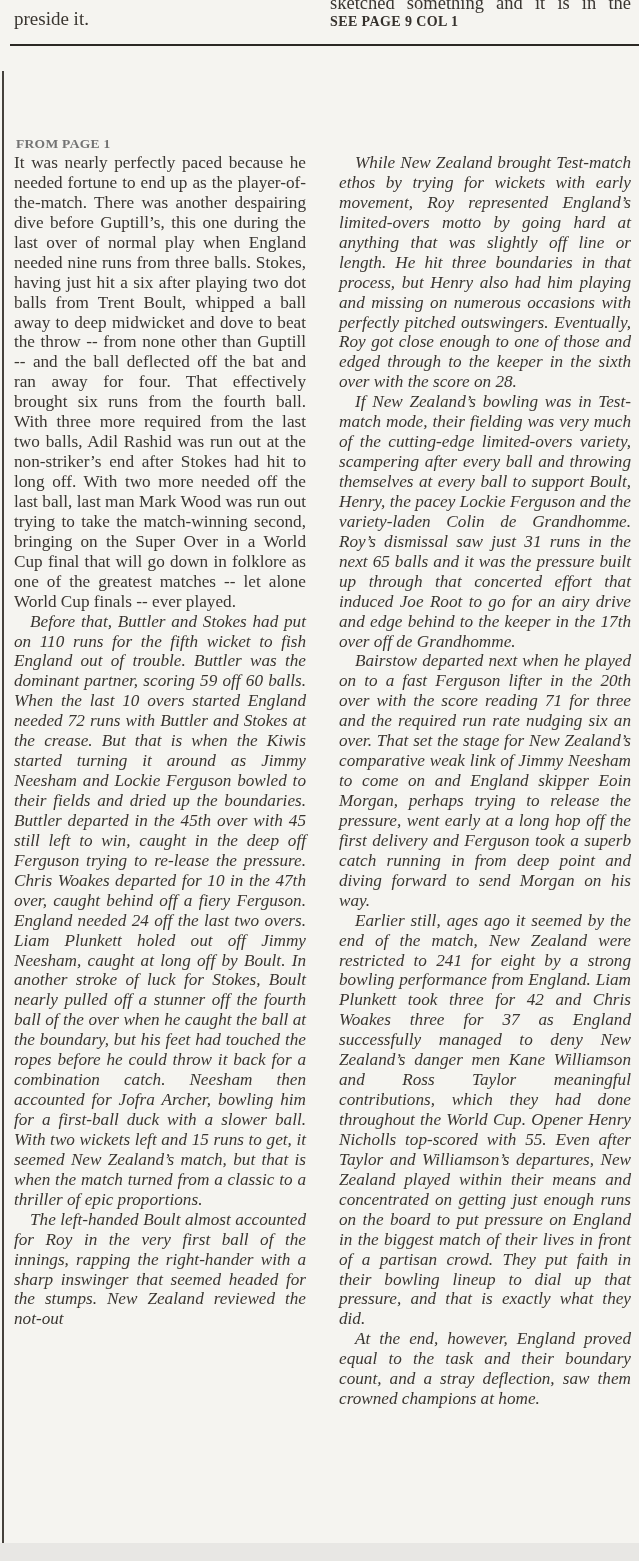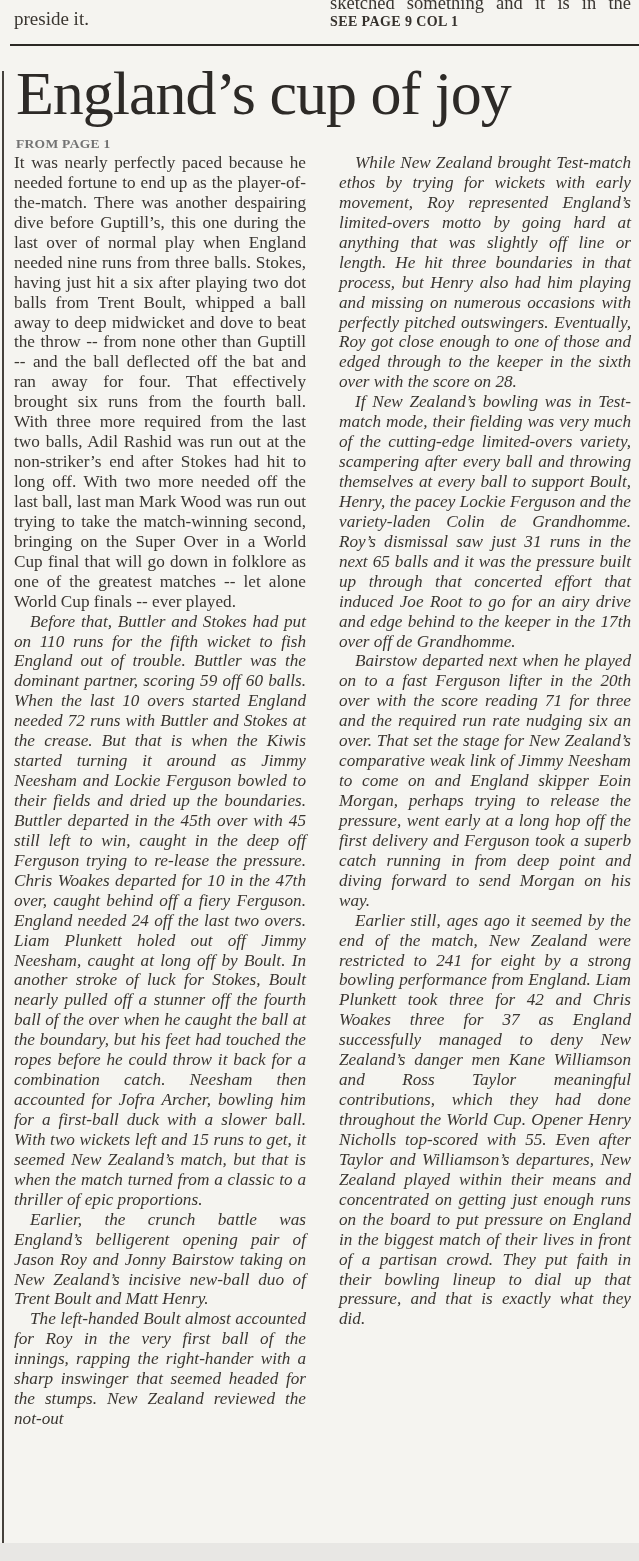--- a/index.html
+++ b/index.html
@@ -90,33 +90,32 @@
 
   <div class="top-frag-left">preside it.</div>
 
   <div class="top-frag-right">sketched something and it is in the</div>
 
   <div class="see-page">SEE PAGE 9 COL 1</div>
 
   <div class="top-rule"></div>
   <div class="left-rule"></div>
 
-  <h1 class="headline">England’s cup of joy</h1>
 
   <div class="kicker">FROM PAGE 1</div>
 
   <div class="columns">
     <div class="col">
         <p>It was nearly perfectly paced because he needed fortune to end up as the player-of-the-match. There was another despairing dive before Guptill’s, this one during the last over of normal play when England needed nine runs from three balls. Stokes, having just hit a six after playing two dot balls from Trent Boult, whipped a ball away to deep midwicket and dove to beat the throw -- from none other than Guptill -- and the ball deflected off the bat and ran away for four. That effectively brought six runs from the fourth ball. With three more required from the last two balls, Adil Rashid was run out at the non-striker’s end after Stokes had hit to long off. With two more needed off the last ball, last man Mark Wood was run out trying to take the match-winning second, bringing on the Super Over in a World Cup final that will go down in folklore as one of the greatest matches -- let alone World Cup finals -- ever played.</p>
         <p class="indent">Before that, Buttler and Stokes had put on 110 runs for the fifth wicket to fish England out of trouble. Buttler was the dominant partner, scoring 59 off 60 balls. When the last 10 overs started England needed 72 runs with Buttler and Stokes at the crease. But that is when the Kiwis started turning it around as Jimmy Neesham and Lockie Ferguson bowled to their fields and dried up the boundaries. Buttler departed in the 45th over with 45 still left to win, caught in the deep off Ferguson trying to re-lease the pressure. Chris Woakes departed for 10 in the 47th over, caught behind off a fiery Ferguson. England needed 24 off the last two overs. Liam Plunkett holed out off Jimmy Neesham, caught at long off by Boult. In another stroke of luck for Stokes, Boult nearly pulled off a stunner off the fourth ball of the over when he caught the ball at the boundary, but his feet had touched the ropes before he could throw it back for a combination catch. Neesham then accounted for Jofra Archer, bowling him for a first-ball duck with a slower ball. With two wickets left and 15 runs to get, it seemed New Zealand’s match, but that is when the match turned from a classic to a thriller of epic proportions.</p>
-        <p class="indent">Earlier, the crunch battle was England’s belligerent opening pair of Jason Roy and Jonny Bairstow taking on New Zealand’s incisive new-ball duo of Trent Boult and Matt Henry.</p>
         <p class="indent">The left-handed Boult almost accounted for Roy in the very first ball of the innings, rapping the right-hander with a sharp inswinger that seemed headed for the stumps. New Zealand reviewed the not-out</p>
       </div>
     <div class="col">
         <p class="indent">While New Zealand brought Test-match ethos by trying for wickets with early movement, Roy represented England’s limited-overs motto by going hard at anything that was slightly off line or length. He hit three boundaries in that process, but Henry also had him playing and missing on numerous occasions with perfectly pitched outswingers. Eventually, Roy got close enough to one of those and edged through to the keeper in the sixth over with the score on 28.</p>
         <p class="indent">If New Zealand’s bowling was in Test-match mode, their fielding was very much of the cutting-edge limited-overs variety, scampering after every ball and throwing themselves at every ball to support Boult, Henry, the pacey Lockie Ferguson and the variety-laden Colin de Grandhomme. Roy’s dismissal saw just 31 runs in the next 65 balls and it was the pressure built up through that concerted effort that induced Joe Root to go for an airy drive and edge behind to the keeper in the 17th over off de Grandhomme.</p>
         <p class="indent">Bairstow departed next when he played on to a fast Ferguson lifter in the 20th over with the score reading 71 for three and the required run rate nudging six an over. That set the stage for New Zealand’s comparative weak link of Jimmy Neesham to come on and England skipper Eoin Morgan, perhaps trying to release the pressure, went early at a long hop off the first delivery and Ferguson took a superb catch running in from deep point and diving forward to send Morgan on his way.</p>
         <p class="indent">Earlier still, ages ago it seemed by the end of the match, New Zealand were restricted to 241 for eight by a strong bowling performance from England. Liam Plunkett took three for 42 and Chris Woakes three for 37 as England successfully managed to deny New Zealand’s danger men Kane Williamson and Ross Taylor meaningful contributions, which they had done throughout the World Cup. Opener Henry Nicholls top-scored with 55. Even after Taylor and Williamson’s departures, New Zealand played within their means and concentrated on getting just enough runs on the board to put pressure on England in the biggest match of their lives in front of a partisan crowd. They put faith in their bowling lineup to dial up that pressure, and that is exactly what they did.</p>
+        <p class="indent">At the end, however, England proved equal to the task and their boundary count, and a stray deflection, saw them crowned champions at home.</p>
       </div>
   </div>
 
   <div class="bottom-rule"></div>
 </div>
 
 </body></html>

